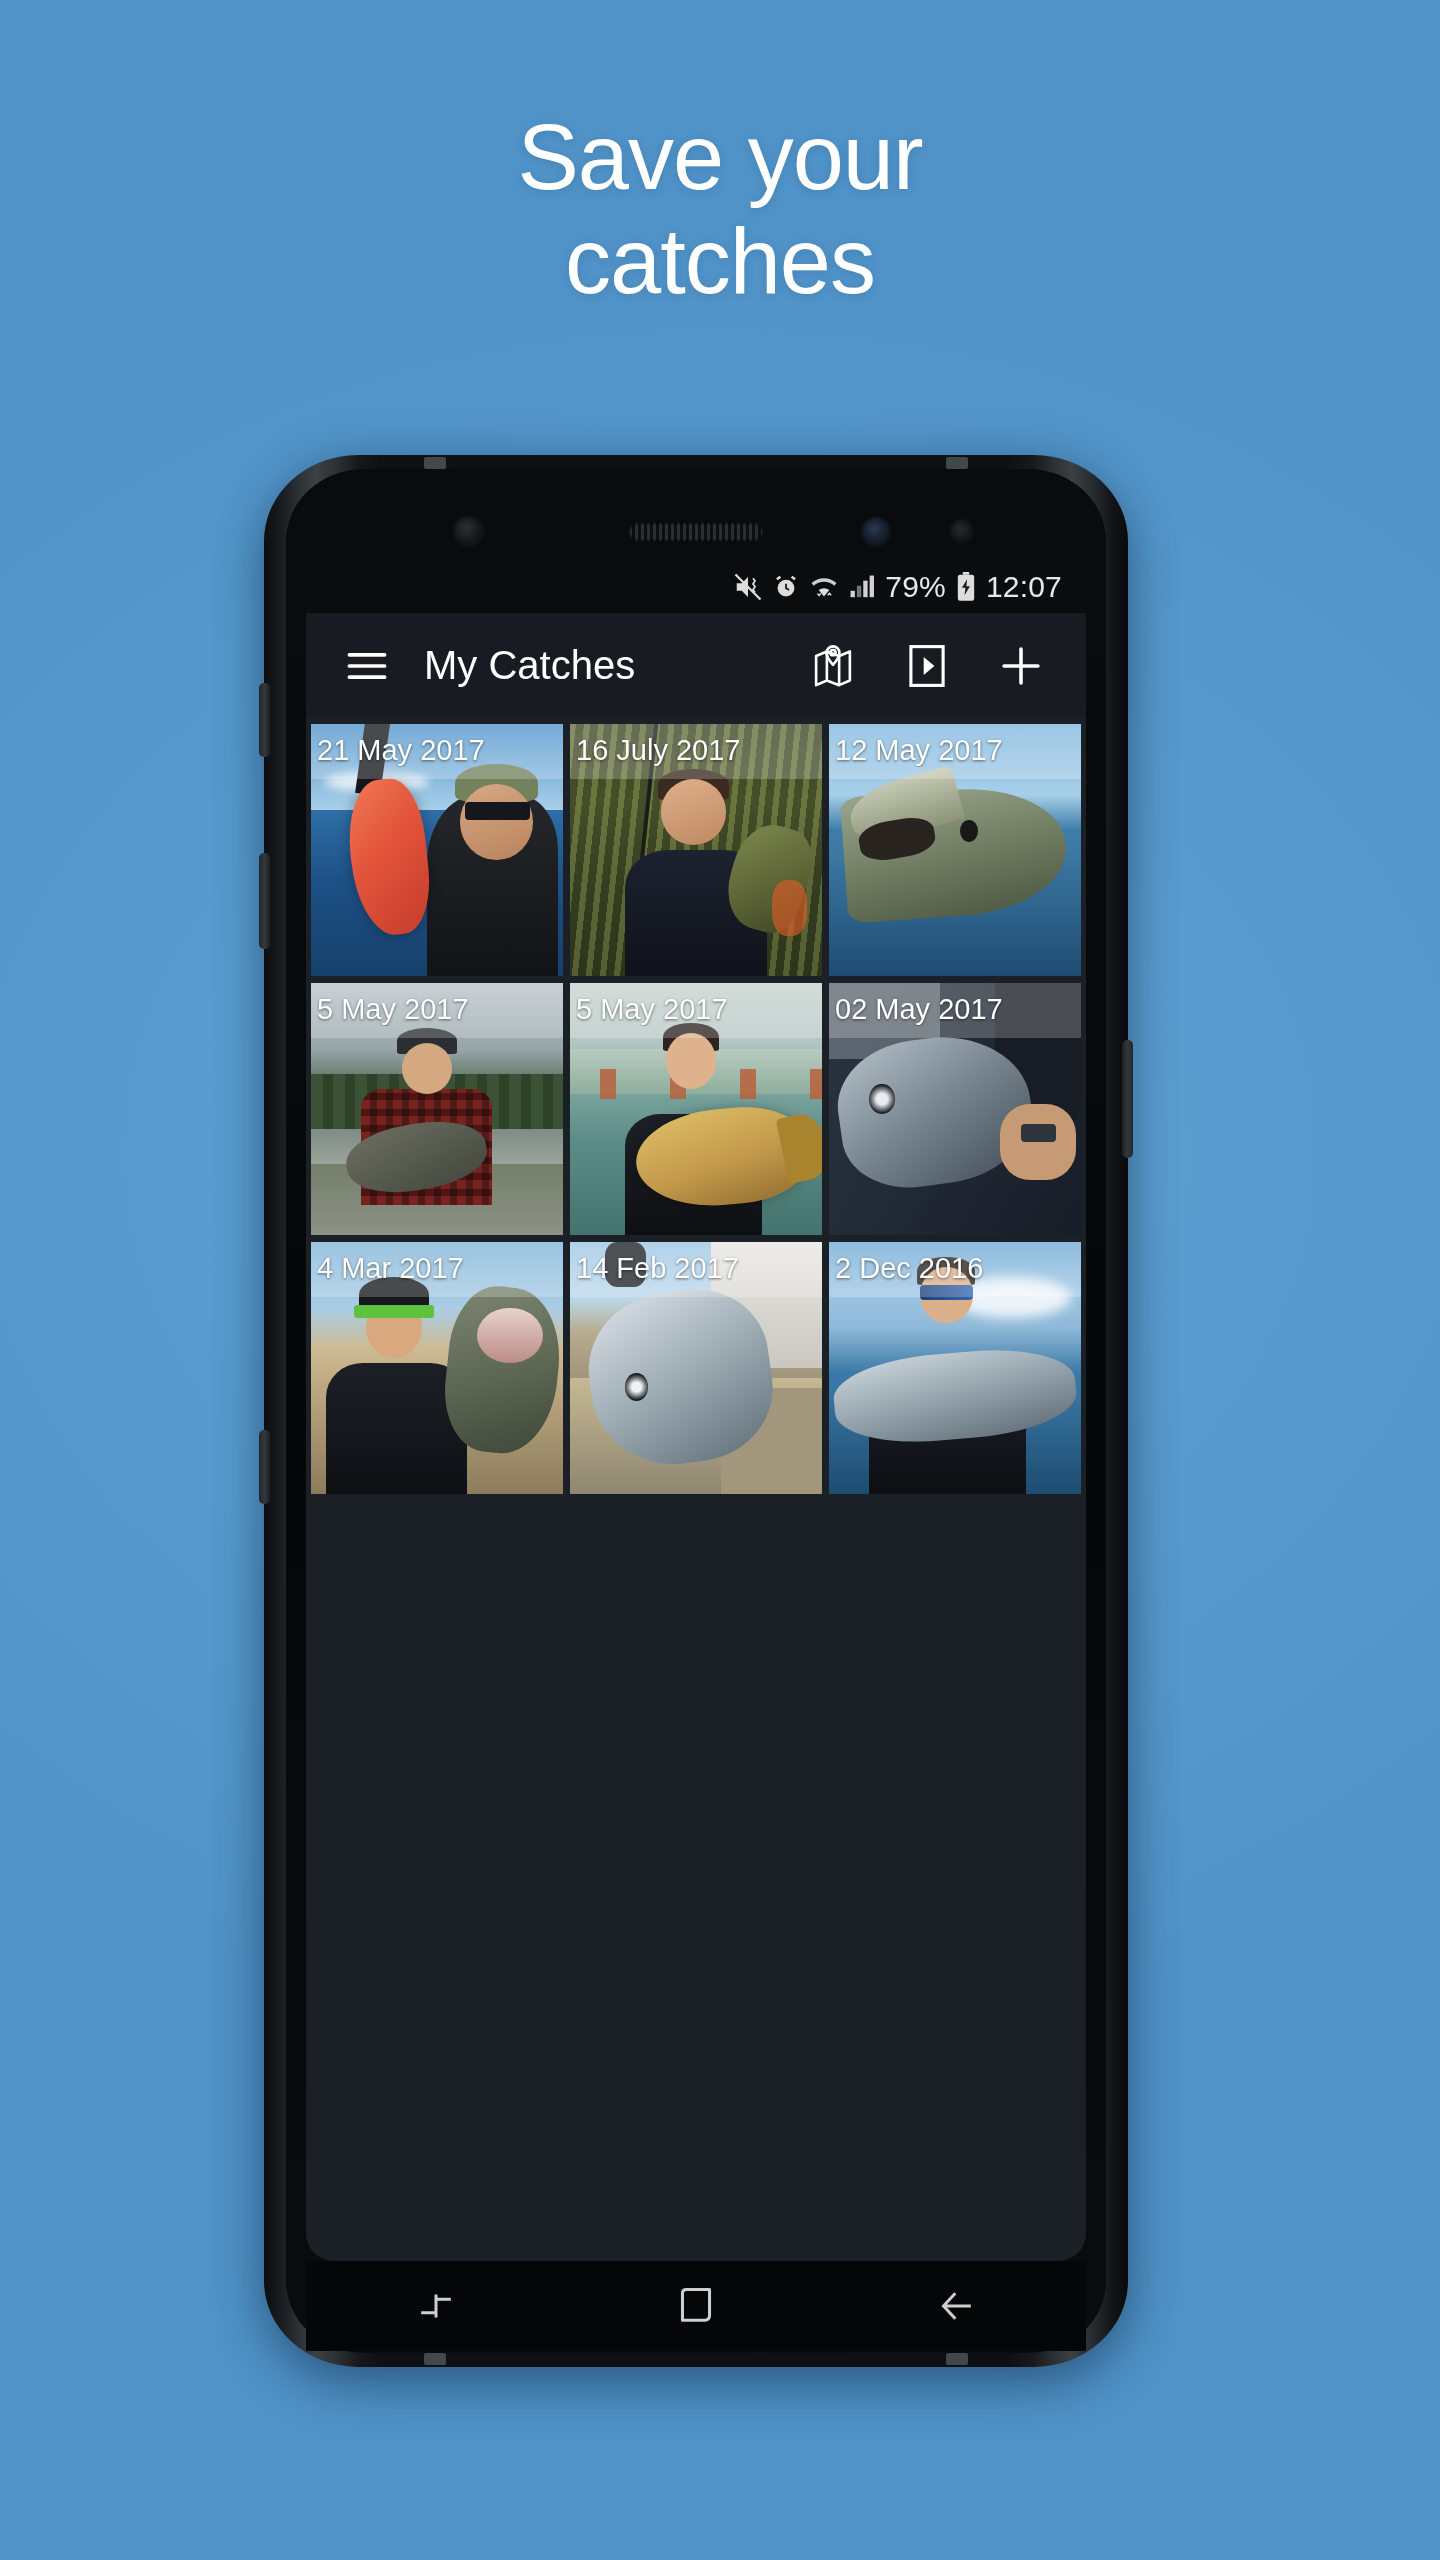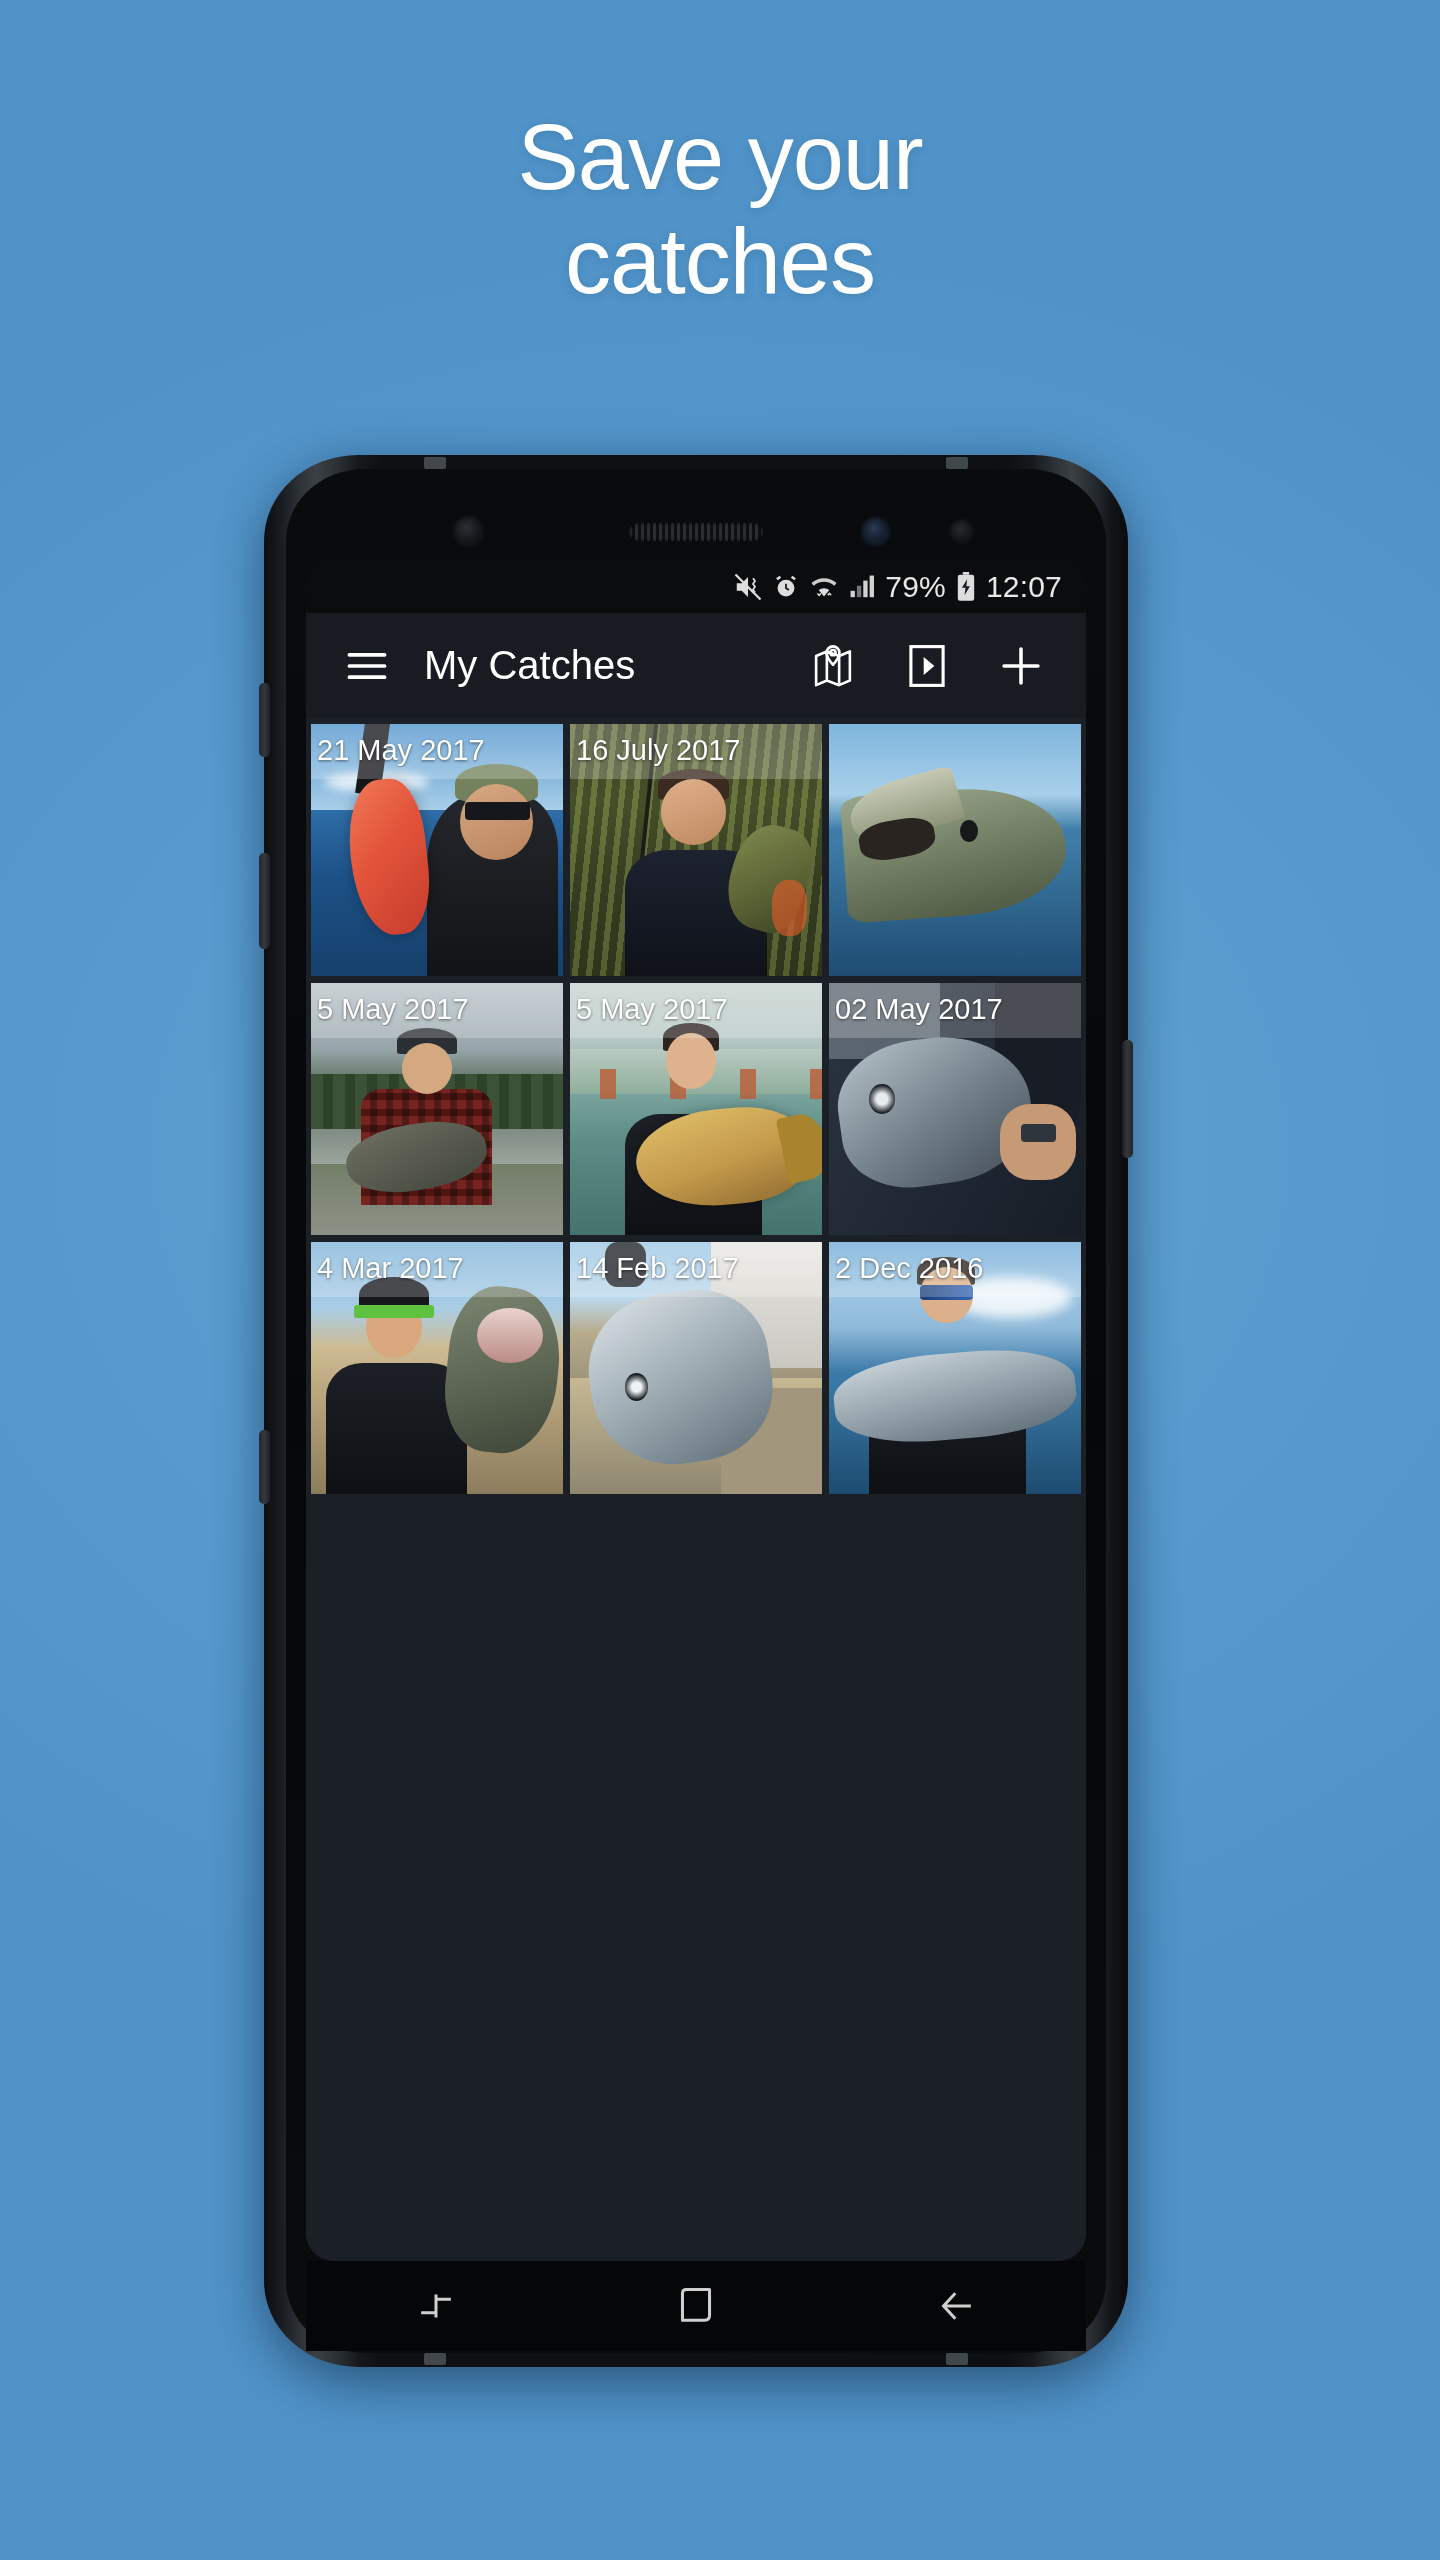--- a/index.html
+++ b/index.html
@@ -439,20 +439,23 @@
       </div>
 
       <div class="tile">
         <div class="photo ph p3">
           <i class="water"></i>
             <i class="pike"></i>
             <i class="jaw"></i>
             <i class="mouth"></i>
             <i class="eye"></i>
         </div>
+        <div class="date-band">
+          <div class="date-text">12 May 2017</div>
+        </div>
       </div>
 
       <div class="tile">
         <div class="photo ph p4">
           <i class="trees"></i>
             <i class="lake"></i>
             <i class="plaid"></i>
           <i class="hat"></i>
             <i class="head"></i>
             <i class="fish4"></i>

